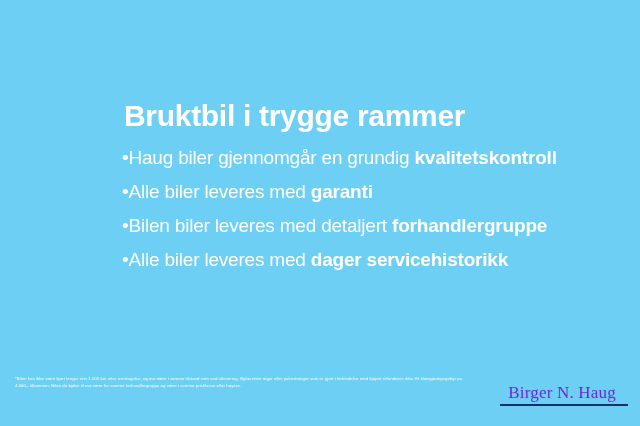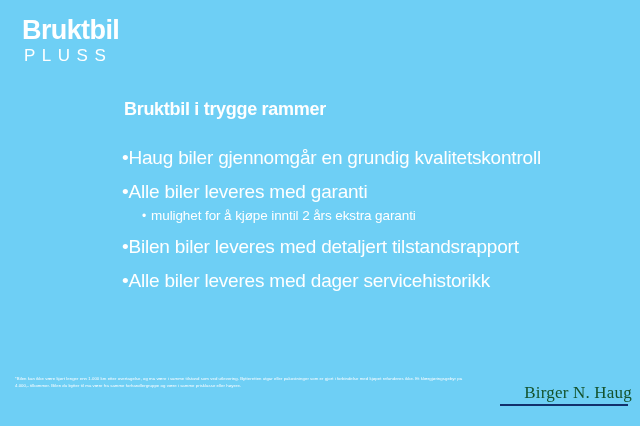--- a/index.html
+++ b/index.html
@@ -46,21 +46,21 @@
     letter-spacing: 6.5px;
     margin-top: 3px;
     margin-left: 2px;
   }
 
   
   .title {
     position: absolute;
     left: 124px;
     top: 99px;
-    font-size: 18px;
+    font-size: 30px;
     font-weight: bold;
     color: #ffffff;
     letter-spacing: -0.3px;
     white-space: nowrap;
   }
 
   
   .bullets {
     position: absolute;
     left: 122px;
@@ -74,21 +74,21 @@
     white-space: nowrap;
     line-height: 1.05;
     margin-bottom: 14px;
     letter-spacing: -0.2px;
   }
   .bullet .dot {
     font-size: 19px;
     line-height: 1;
   }
   .bullet b {
-    font-weight: normal;
+    font-weight: bold;
   }
   .bullet.all-bold {
     font-weight: bold;
   }
   .subbullet {
     color: #ffffff;
     font-size: 13.5px;
     font-weight: normal;
     white-space: nowrap;
     margin-top: -8px;
@@ -110,65 +110,58 @@
     color: #ffffff;
     font-size: 4.3px;
     line-height: 1.62;
     letter-spacing: 0.05px;
     font-family: "Liberation Sans", sans-serif;
   }
 
   
   .partner {
     position: absolute;
-    right: 8px;
+    right: 24px;
     top: 383px;
-    color: #14532d;
+    color: #6d28d9;
     font-size: 17px;
     font-family: "Liberation Serif", serif;
     letter-spacing: 0.2px;
     white-space: nowrap;
   }
   .partner-underline {
     position: absolute;
     right: 12px;
     top: 404px;
     width: 128px;
     height: 1.5px;
     background: #12306b;
   }
 </style>
 </head>
 <body>
 
 <div class="slide">
 
-  <div class="brand">
-    <span class="brand-main">Bruktbil</span>
-    <span class="brand-sub">PLUSS</span>
-  </div>
 
   <div class="title">Bruktbil i trygge rammer</div>
 
   <div class="bullets">
 
     <div class="bullet">
       <span class="dot">•</span><span>Haug biler gjennomgår en grundig </span><b>kvalitetskontroll</b>
     </div>
 
     <div class="bullet">
       <span class="dot">•</span><span>Alle biler leveres med </span><b>garanti</b>
     </div>
 
-    <div class="subbullet">
-      <span class="subdot">•</span><span>mulighet for å kjøpe inntil 2 års ekstra garanti</span>
-    </div>
 
     <div class="bullet">
-      <span class="dot">•</span><span>Bilen biler leveres med detaljert </span><b>tilstandsrapport</b>
+      <span class="dot">•</span><span>Bilen biler leveres med detaljert </span><b>forhandlergruppe</b>
     </div>
 
     <div class="bullet">
       <span class="dot">•</span><span>Alle biler leveres med </span><b>dager servicehistorikk</b>
     </div>
 
 
   </div>
 
   <div class="footnote">*Bilen kan ikke være kjørt lenger enn 1.000 km etter overtagelse, og må være i samme tilstand som ved utlevering. Bytteretten utgår eller påkostninger som er gjort i forbindelse med kjøpet refunderes ikke. Et klærgjøringsgebyr på 4.000,- tilkommer. Bilen du bytter til må være fra samme forhandlergruppe og være i samme prisklasse eller høyere.</div>

